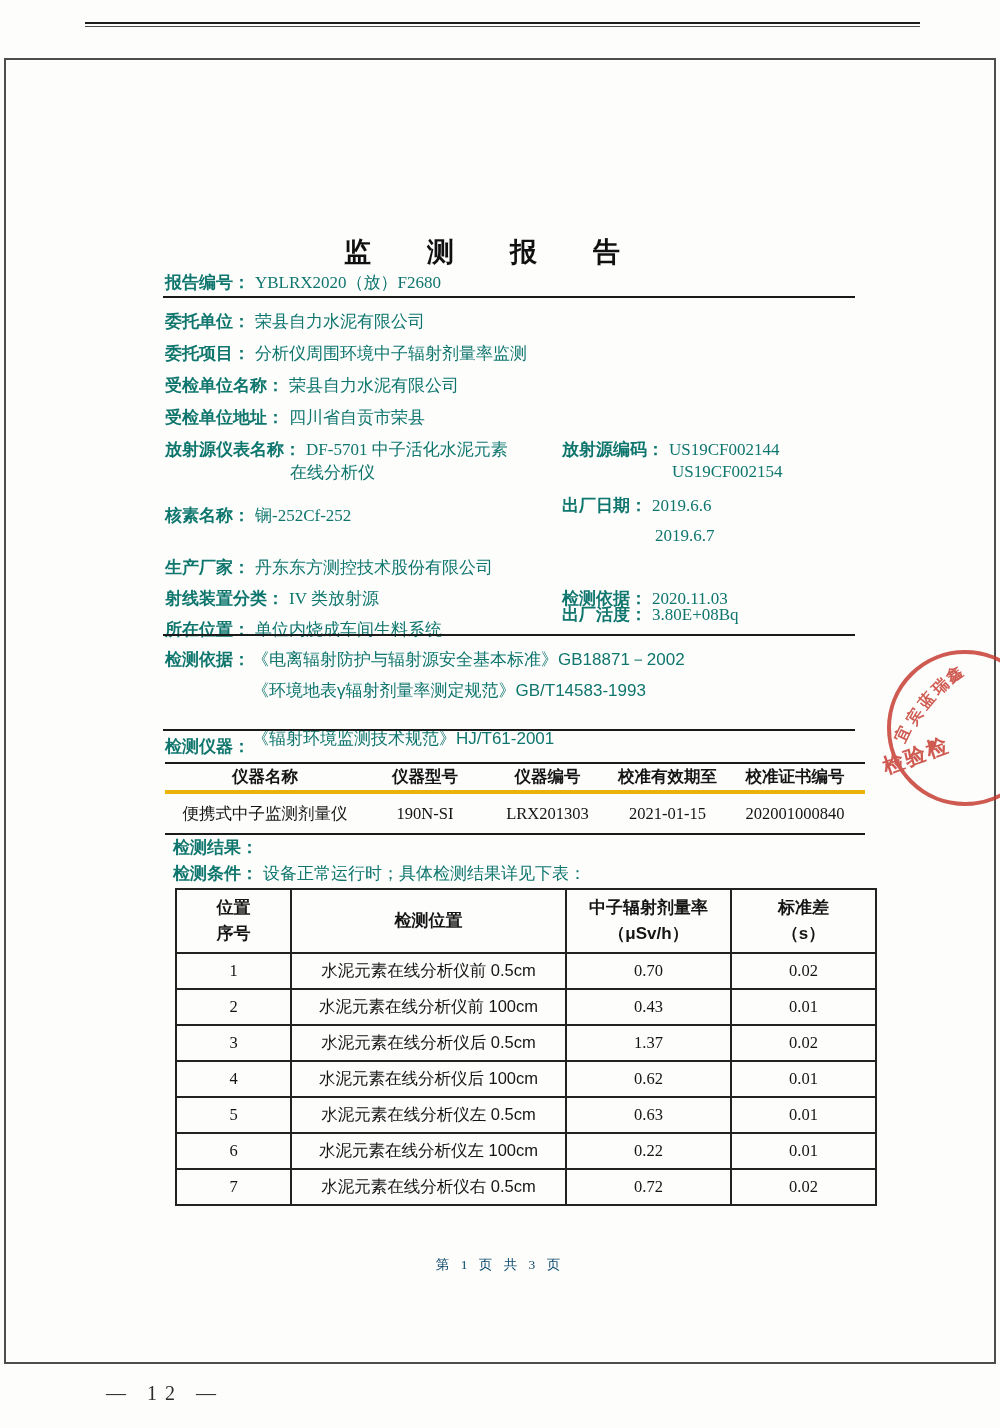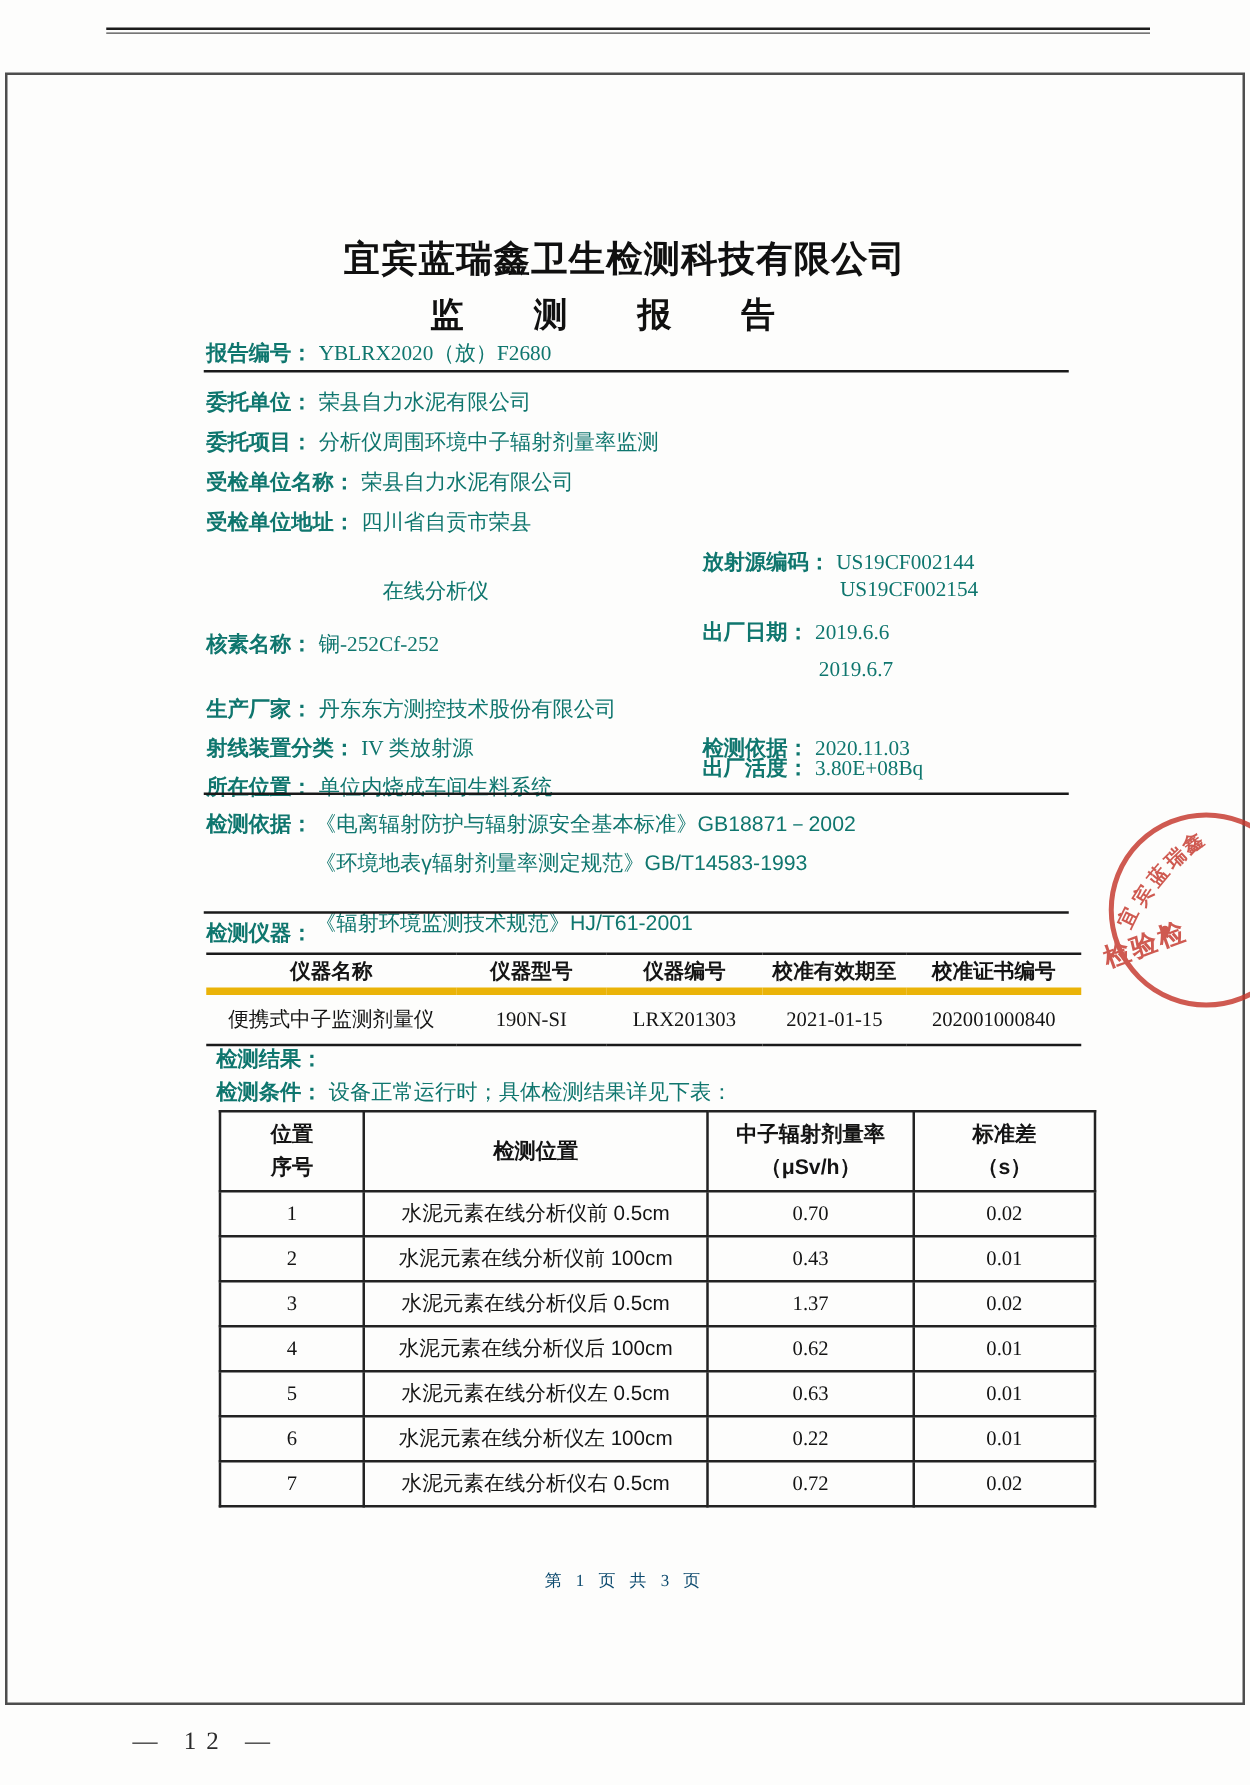--- a/index.html
+++ b/index.html
@@ -20,21 +20,21 @@
   .line{position:absolute;font-size:17px;white-space:nowrap;color:#0f766e;}
   .lbl{font-family:"Liberation Sans","DejaVu Sans",sans-serif;font-weight:bold;margin-right:5px;}
   .val{font-family:"Liberation Serif","DejaVu Serif",serif;}
   .sans{font-family:"Liberation Sans","DejaVu Sans",sans-serif;}
   .hr{position:absolute;left:163px;width:692px;border-top:2px solid #1a1a1a;height:0;}
   
   .instr-wrap{position:absolute;left:165px;top:762px;width:700px;}
   .instr{width:700px;border-collapse:collapse;table-layout:fixed;
     border-top:2px solid #1a1a1a;border-bottom:2px solid #1a1a1a;}
   .instr th{font-family:"Liberation Sans","DejaVu Sans",sans-serif;font-weight:bold;
-    font-size:16.5px;height:26px;border-bottom:6px solid #eab308;padding:0;text-align:center;}
+    font-size:16.5px;height:26px;border-bottom:4px solid #eab308;padding:0;text-align:center;}
   .instr td{font-size:16.5px;height:39px;text-align:center;padding:0;
     font-family:"Liberation Serif","DejaVu Serif",serif;}
   
   .results-wrap{position:absolute;left:175px;top:888px;}
   .results{border-collapse:collapse;table-layout:fixed;width:700px;}
   .results th,.results td{border:2px solid #222;padding:0;text-align:center;vertical-align:middle;}
   .results th{height:62px;font-family:"Liberation Sans","DejaVu Sans",sans-serif;
     font-weight:bold;font-size:17px;line-height:1.55;}
   .results td{height:34px;font-size:16.5px;}
   .footer{position:absolute;top:1256px;left:0;width:100%;text-align:center;
@@ -45,42 +45,44 @@
   .stamp text{font-family:"Liberation Sans","DejaVu Sans",sans-serif;font-weight:bold;}
 </style>
 </head>
 <body>
 
 <div class="page">
 
   <div class="top-rule"></div>
   <div class="border-box"></div>
 
-  <div class="title">宜宾蓝瑞鑫卫生检测科技有限公司</div>
   <div class="subtitle">监测报告</div>
 
   <div class="line" style="top:271px;left:165px;">
     <span class="lbl">报告编号：</span><span class="val">YBLRX2020（放）F2680</span>
   </div>
   <div class="hr" style="top:296px;"></div>
 
   <div class="line" style="top:310px;left:165px;">
     <span class="lbl">委托单位：</span><span class="val sans">荣县自力水泥有限公司</span>
   </div>
   <div class="line" style="top:342px;left:165px;">
     <span class="lbl">委托项目：</span><span class="val sans">分析仪周围环境中子辐射剂量率监测</span>
   </div>
   <div class="line" style="top:374px;left:165px;">
     <span class="lbl">受检单位名称：</span><span class="val sans">荣县自力水泥有限公司</span>
   </div>
   <div class="line" style="top:406px;left:165px;">
     <span class="lbl">受检单位地址：</span><span class="val sans">四川省自贡市荣县</span>
   </div>
 
-  <div class="line" style="top:461px;left:290px;margin-left:16px;">
+  <div class="line" style="top:438px;left:165px;">
+    <span class="lbl">放射源仪表名称：</span><span class="val">DF-5701 中子活化水泥元素</span>
+  </div>
+  <div class="line" style="top:461px;left:290px;">
     <span class="val sans">在线分析仪</span>
   </div>
   <div class="line" style="top:438px;left:562px;">
     <span class="lbl">放射源编码：</span><span class="val">US19CF002144</span>
   </div>
   <div class="line" style="top:462px;left:672px;">
     <span class="val">US19CF002154</span>
   </div>
 
   <div class="line" style="top:494px;left:562px;">

